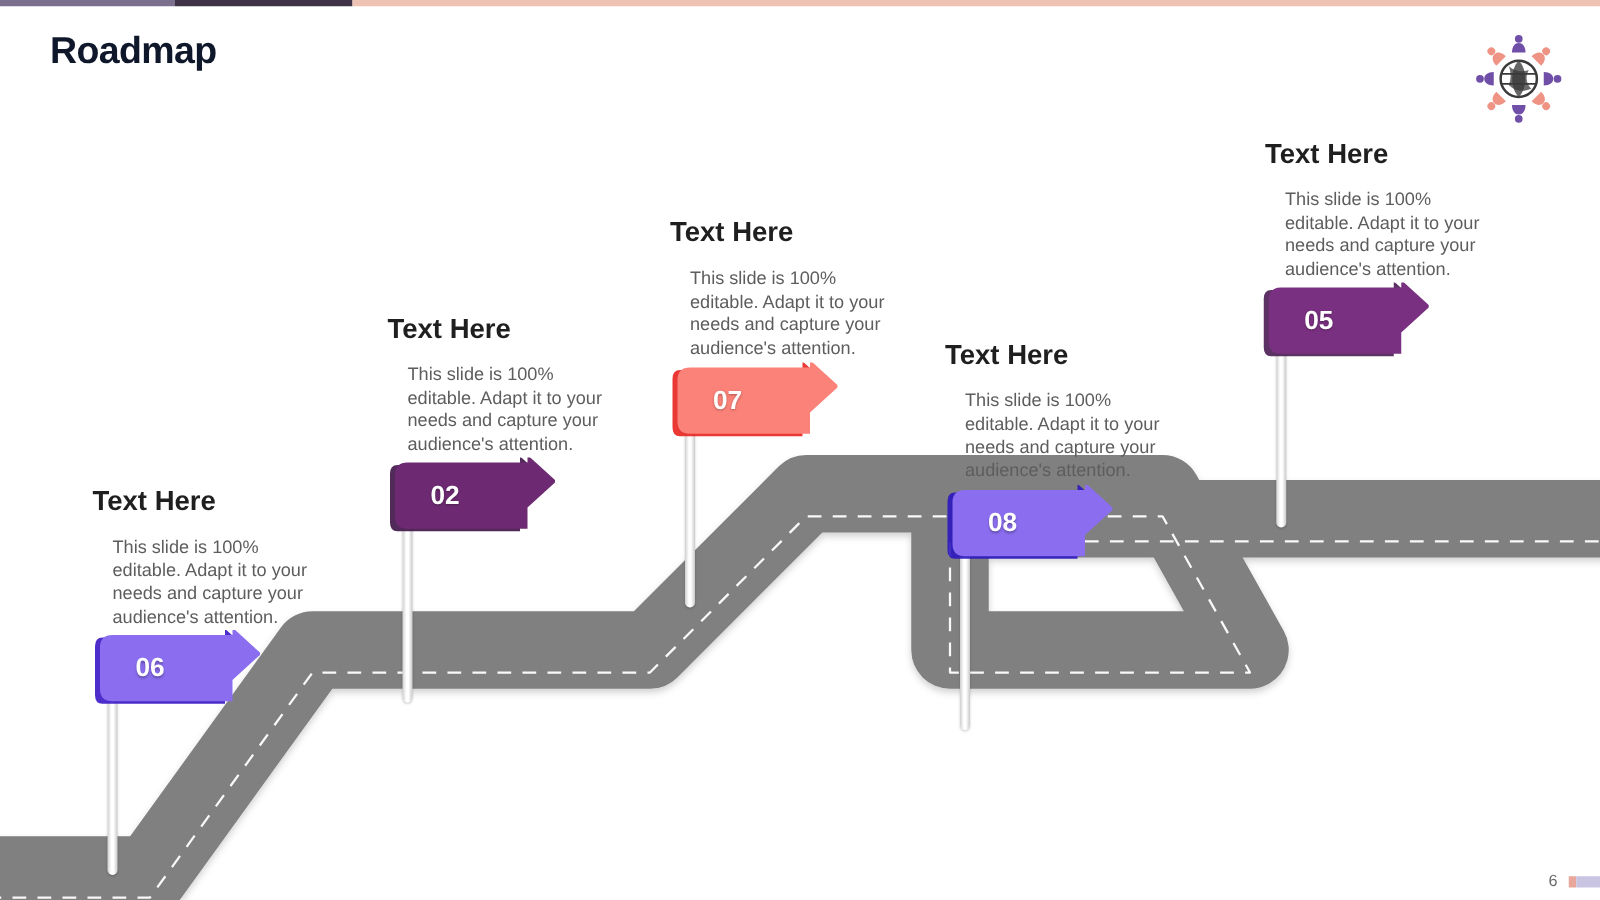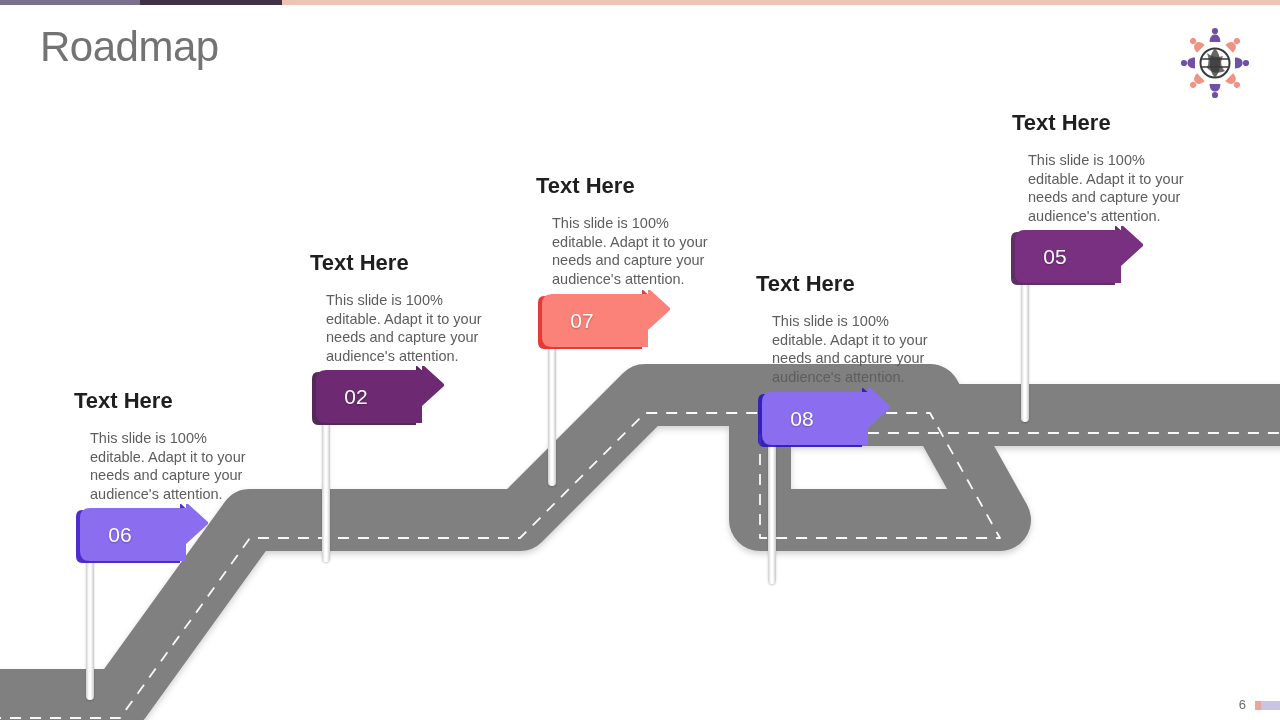--- a/index.html
+++ b/index.html
@@ -27,23 +27,23 @@
   .topbar .seg { height: 100%; }
   .seg-1 { width: 140px; background: #7b6f8e; }
   .seg-2 { width: 142px; background: #3f3146; }
   .seg-3 { flex: 1; background: #eec3b4; }
 
   
   .page-title {
     position: absolute;
     left: 40px;
     top: 26px;
-    font-size: 42px;
-    font-weight: normal;
-    color: #737373;
+    font-size: 30px;
+    font-weight: bold;
+    color: #0f172a;
     letter-spacing: -0.5px;
     line-height: 1;
   }
 
   
   .logo {
     position: absolute;
     right: 24px;
     top: 22px;
     width: 82px;
@@ -91,21 +91,21 @@
   }
   .flag-num {
     position: absolute;
     left: 0; top: 0;
     width: 104px;
     height: 62px;
     display: flex;
     align-items: center;
     justify-content: center;
     font-size: 21px;
-    font-weight: normal;
+    font-weight: bold;
     color: #ffffff;
     text-shadow: 0 1px 2px rgba(0,0,0,0.30);
     pointer-events: none;
   }
 
   
   .page-num {
     position: absolute;
     right: 34px;
     bottom: 8px;

